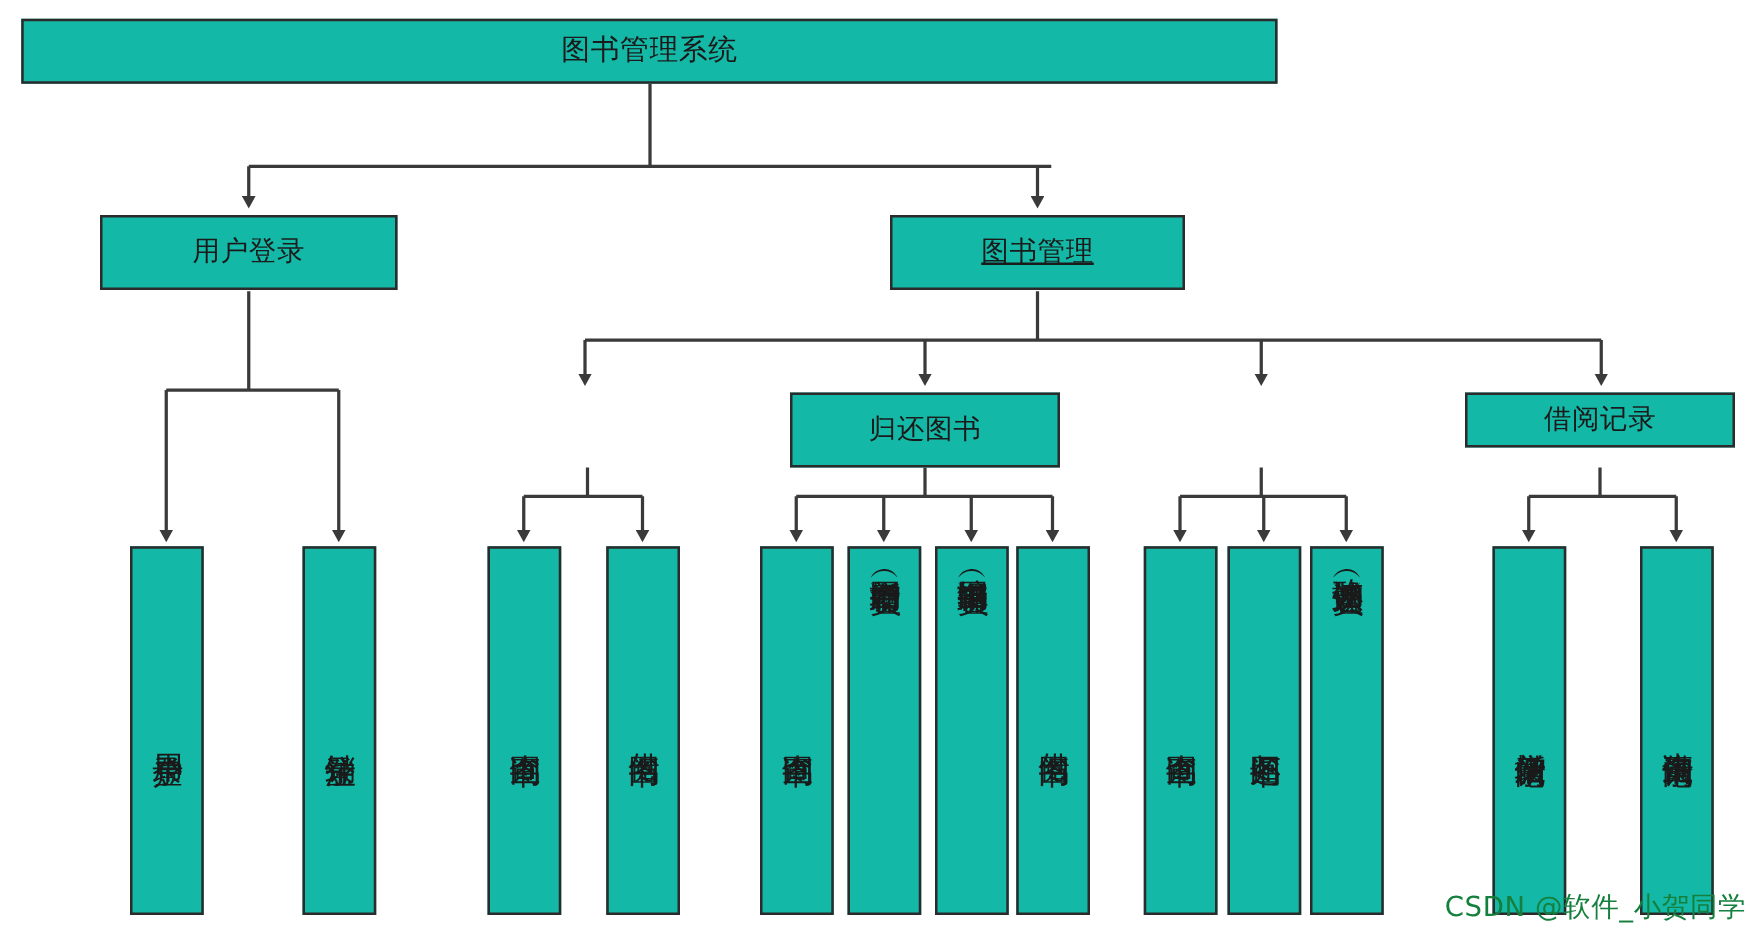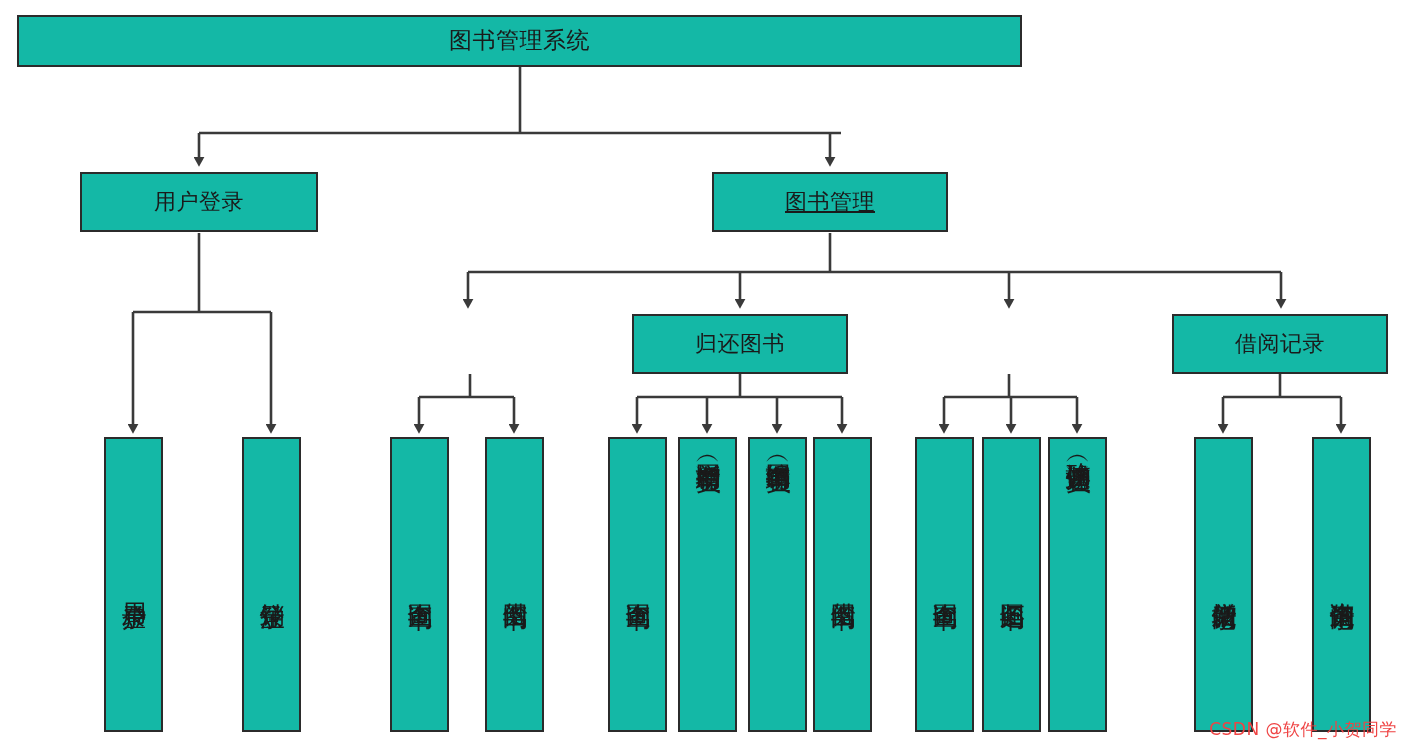--- a/index.html
+++ b/index.html
@@ -62,22 +62,22 @@
     letter-spacing: 1px;
     max-height: 100%;
   }
   .node.v.top .lbl {
     align-self: flex-start;
   }
   #watermark {
     position: absolute;
     right: 8px;
     bottom: 6px;
-    font-size: 17px;
-    color: #ef4444;
+    font-size: 22px;
+    color: #15803d;
     white-space: nowrap;
     letter-spacing: 0.5px;
   }
 </style>
 </head>
 <body>
 
 <div id="canvas">
 
   <svg id="edges" viewBox="0 0 1405 747" xmlns="http://www.w3.org/2000/svg">
@@ -137,21 +137,21 @@
   <div class="node h" style="left:80px; top:172px; width:238px; height:60px;">
     <span class="lbl">用户登录</span>
   </div>
   <div class="node h" style="left:712px; top:172px; width:236px; height:60px;text-decoration:underline;">
     <span class="lbl">图书管理</span>
   </div>
 
   <div class="node h" style="left:632px; top:314px; width:216px; height:60px;">
     <span class="lbl">归还图书</span>
   </div>
-  <div class="node h" style="left:1172px; top:314px; width:216px; height:60px;">
+  <div class="node h" style="left:1172px; top:314px; width:216px; height:44px;">
     <span class="lbl">借阅记录</span>
   </div>
 
   <div class="node v" style="left:104px; top:437px; width:59px; height:295px;">
     <span class="lbl">用户登录</span>
   </div>
   <div class="node v" style="left:242px; top:437px; width:59px; height:295px;">
     <span class="lbl">注销登录</span>
   </div>
 

